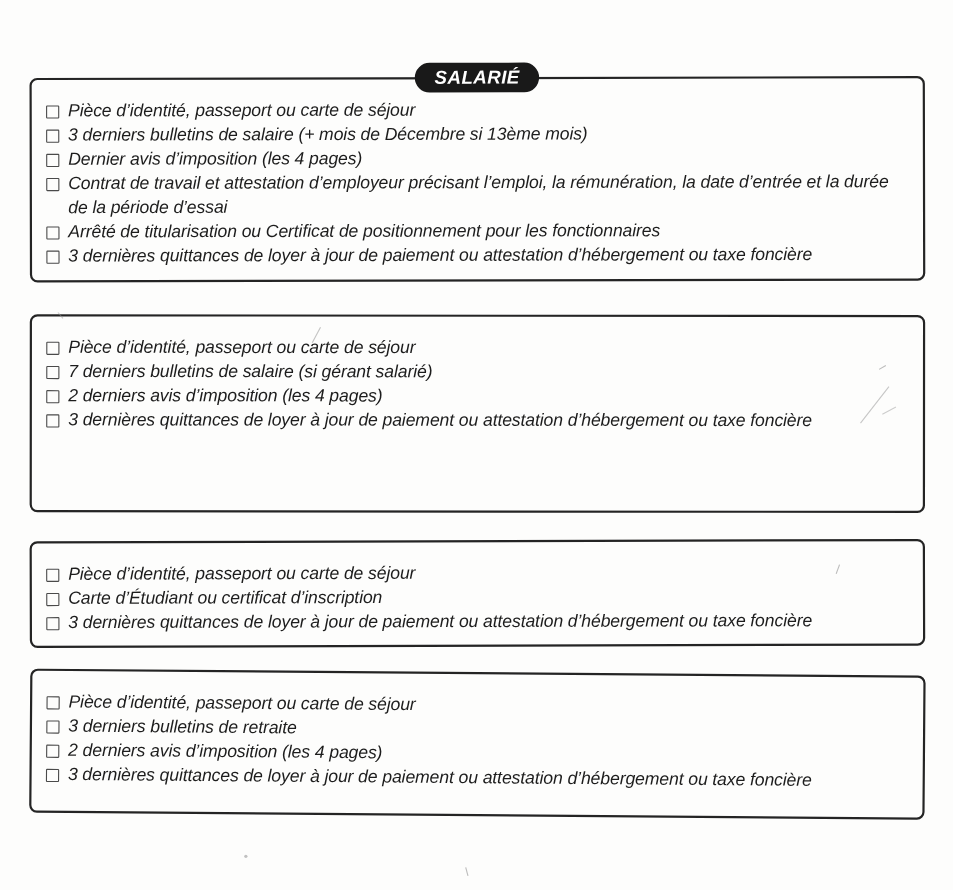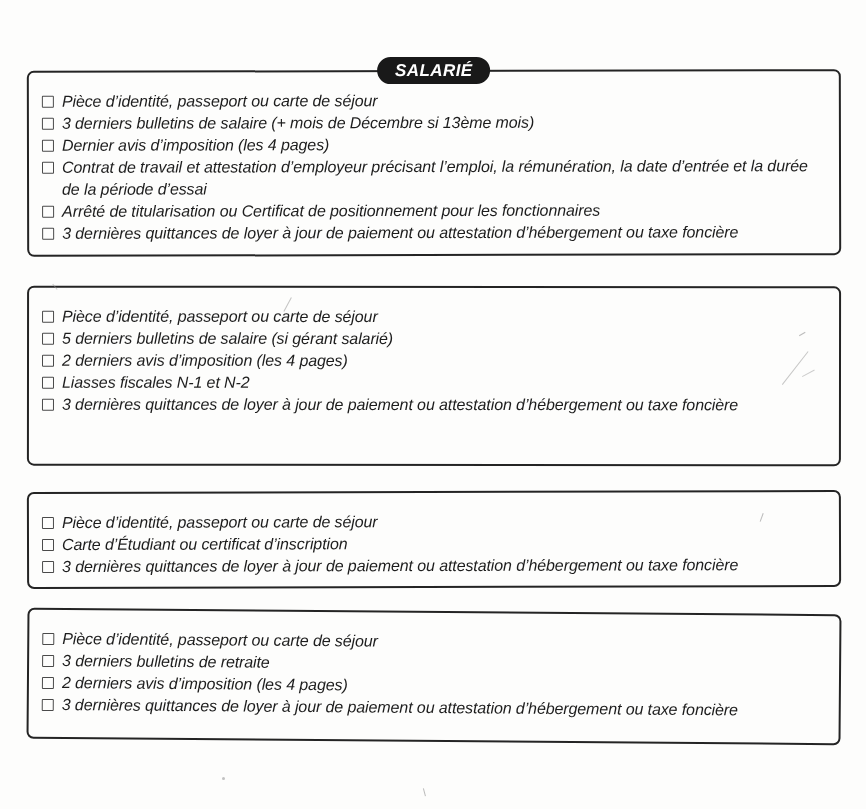--- a/index.html
+++ b/index.html
@@ -132,29 +132,25 @@
   </div>
 
   <div class="section" id="sec-1">
     <ul class="items">
       <li class="item">
         <span class="checkbox"></span>
         <span class="item-text">Pièce d’identité, passeport ou carte de séjour</span>
       </li>
       <li class="item">
         <span class="checkbox"></span>
-        <span class="item-text">5 derniers bulletins de salaire (si gérant salarié)</span>
+        <span class="item-text">7 derniers bulletins de salaire (si gérant salarié)</span>
       </li>
       <li class="item">
         <span class="checkbox"></span>
         <span class="item-text">2 derniers avis d’imposition (les 4 pages)</span>
-      </li>
-      <li class="item">
-        <span class="checkbox"></span>
-        <span class="item-text">Liasses fiscales N-1 et N-2</span>
       </li>
       <li class="item">
         <span class="checkbox"></span>
         <span class="item-text">3 dernières quittances de loyer à jour de paiement ou attestation d’hébergement ou taxe foncière</span>
       </li>
     </ul>
   </div>
 
   <div class="section" id="sec-2">
     <ul class="items">

